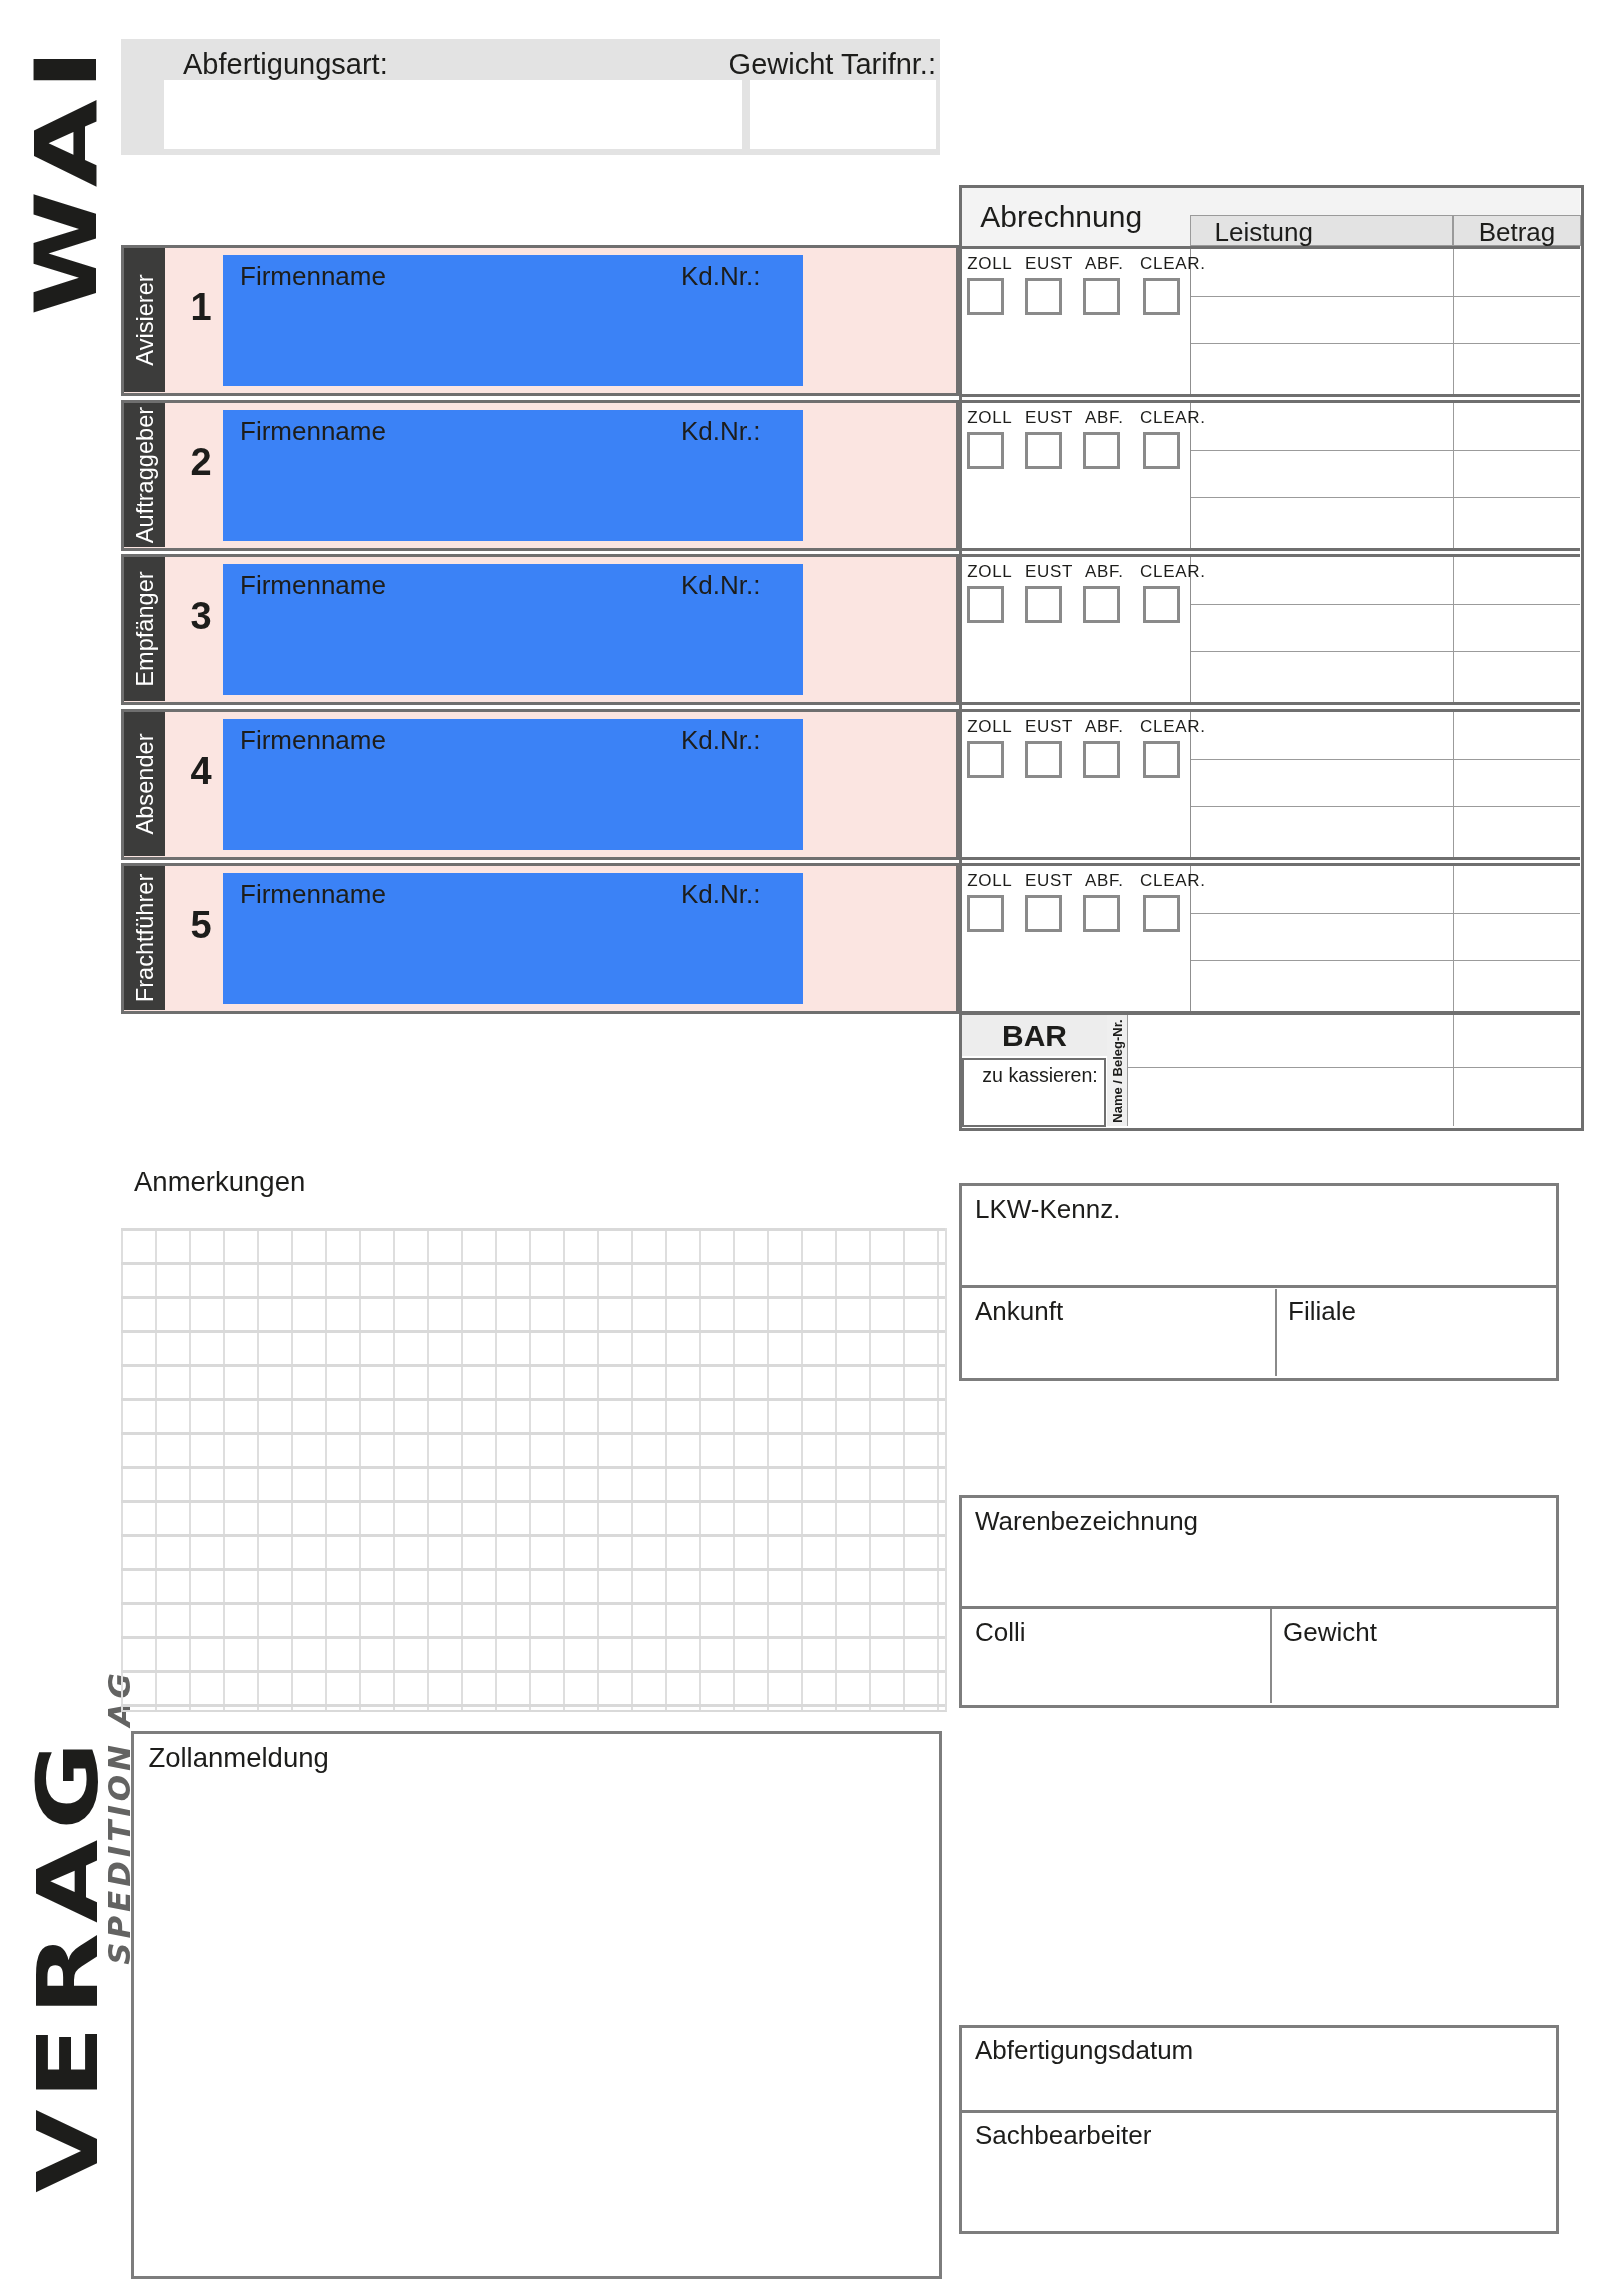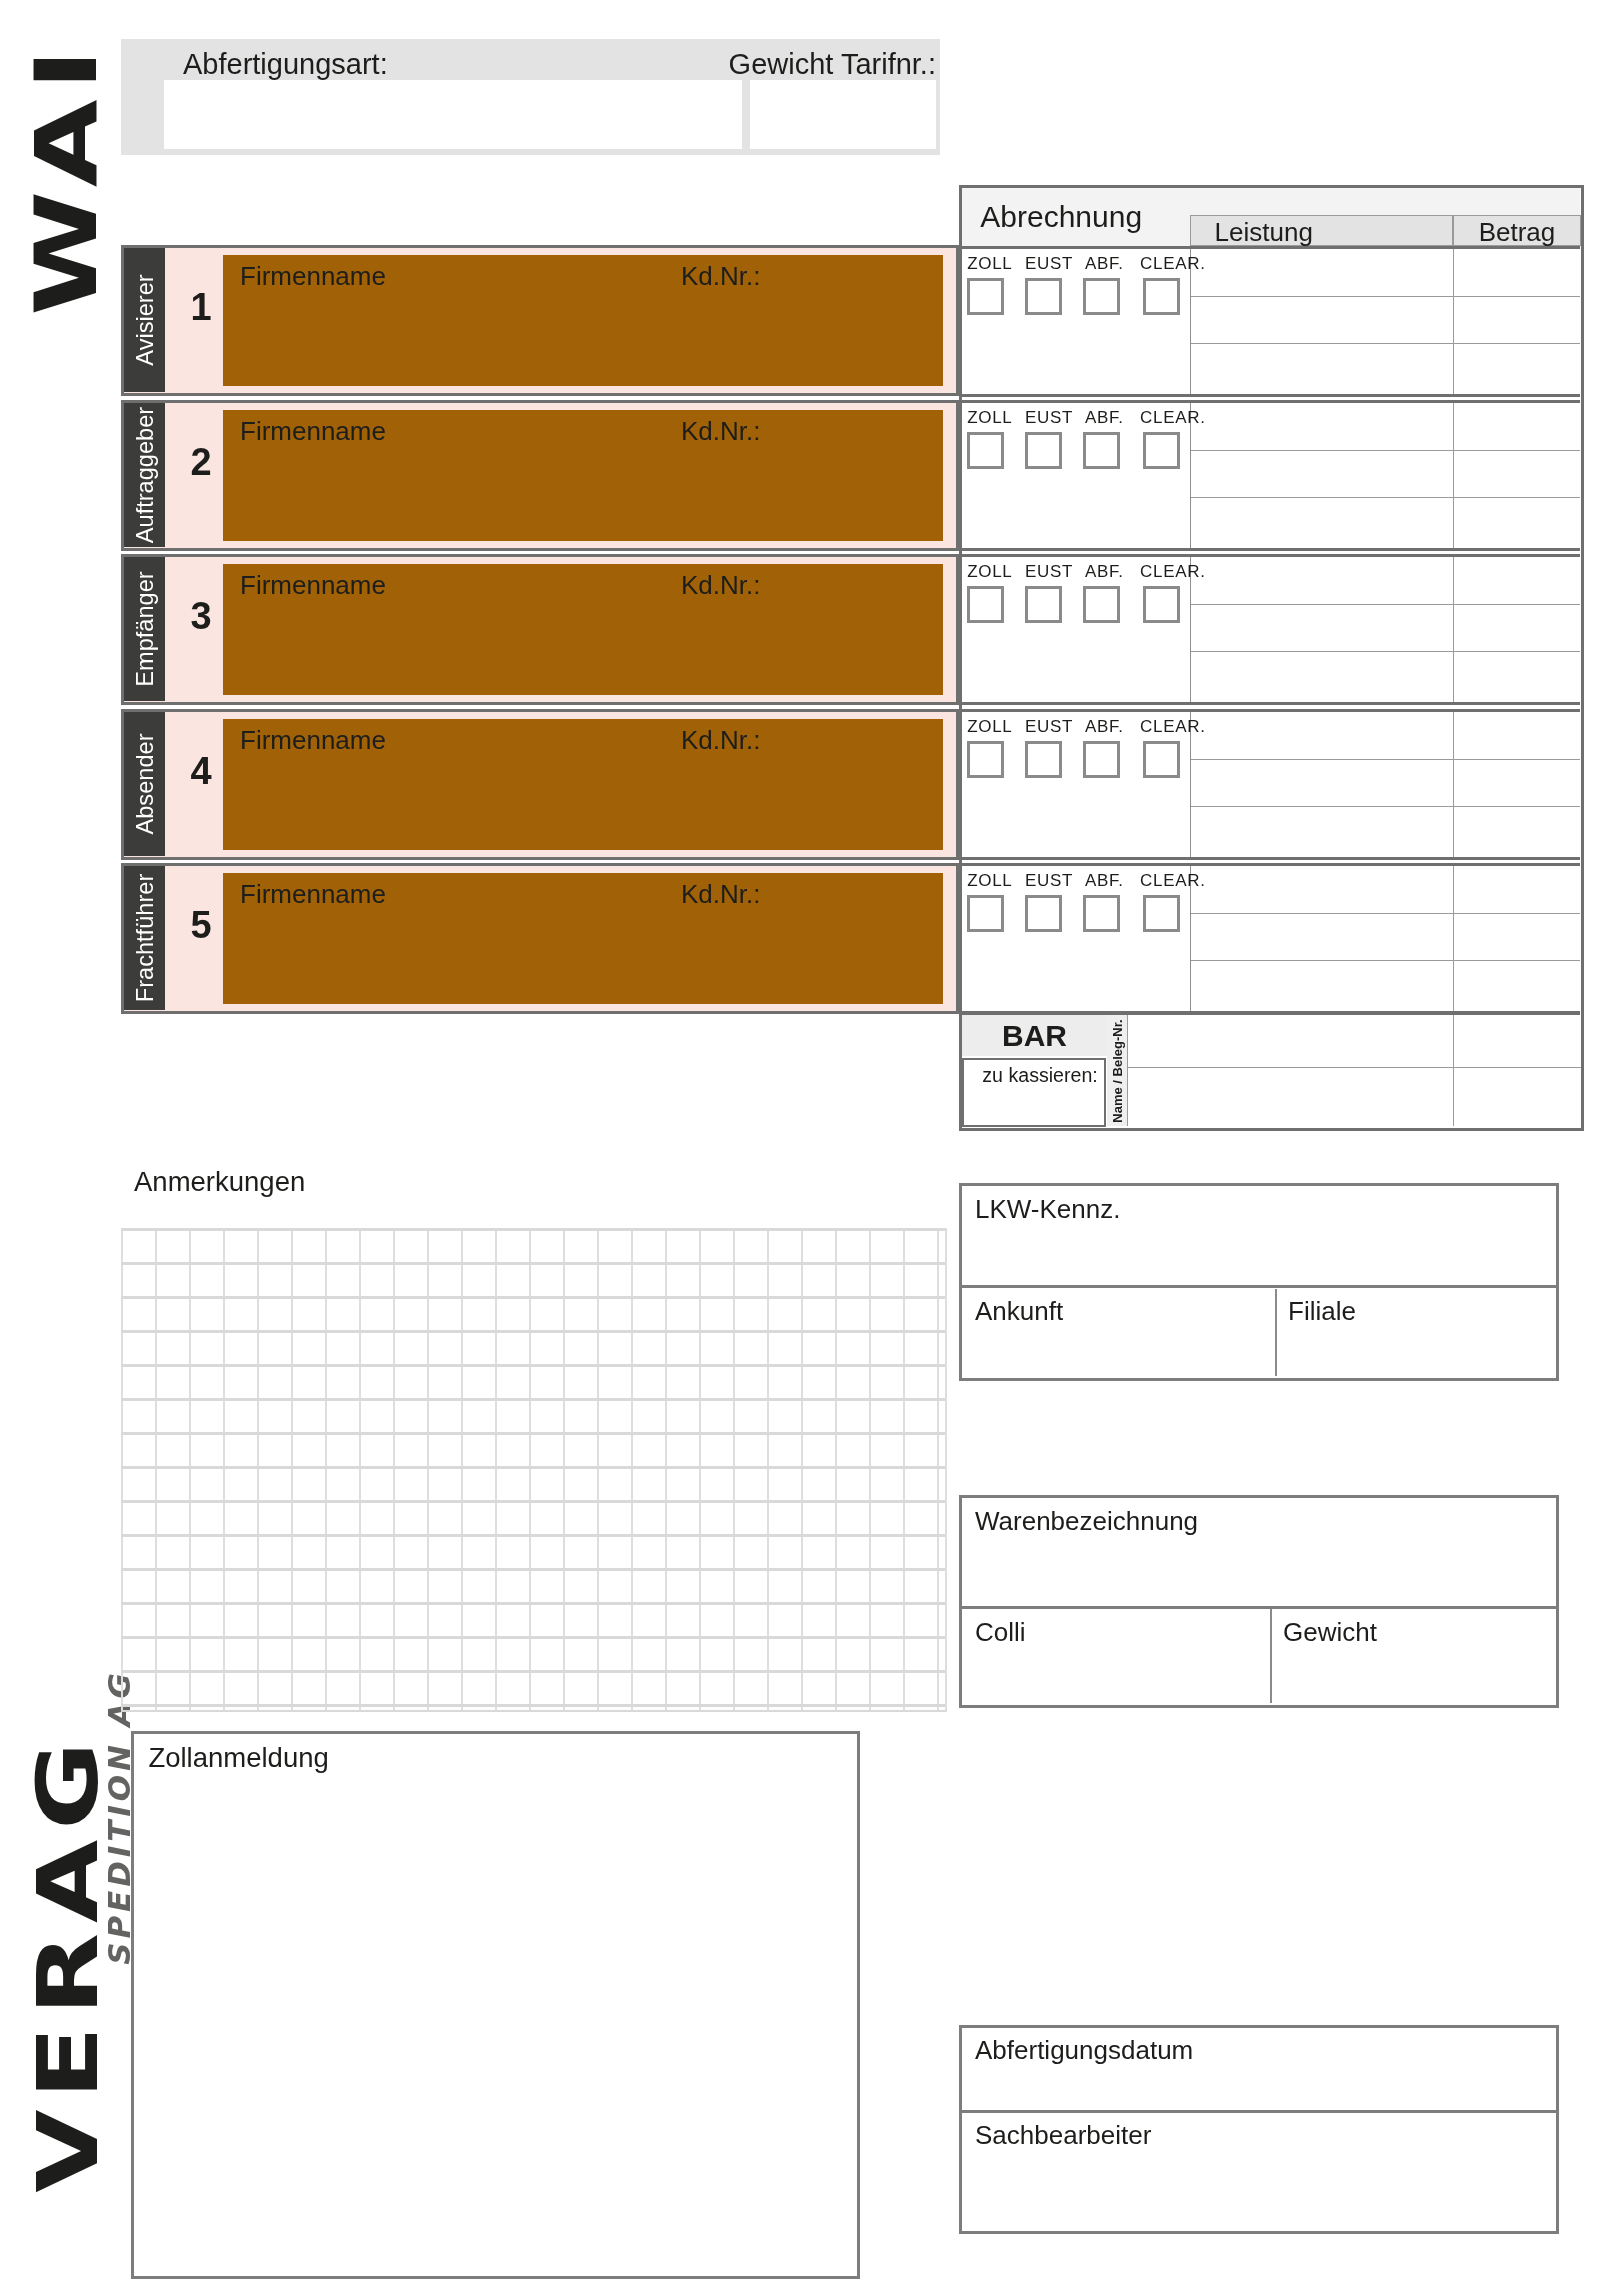--- a/index.html
+++ b/index.html
@@ -61,34 +61,34 @@
   #name-beleg-strip{left:145px;top:0;width:20px;height:111px;background:#efefef;border-right:1.3px solid #9b9b9b;}
   #name-beleg-strip .vtext{transform:translate(-50%,-50%) rotate(-90deg);font-size:13px;font-weight:700;}
   #bar-row-divider{left:166px;top:52px;width:453px;height:1.3px;background:#9b9b9b;}
   #bar-vl{left:491px;top:0;width:1.3px;height:111px;background:#9b9b9b;}
 
   
   .party-band{left:121px;width:838px;height:151px;border:3.3px solid #6f6f6f;background:#fbe5e1;box-sizing:border-box;}
   .rolebar{left:0;top:0;width:41px;height:144px;background:#3c3c3b;}
   .rolebar .vtext{transform:translate(-50%,-50%) rotate(-90deg);color:#fff;font-size:23.6px;}
   .bandnum{left:51px;top:38px;width:52px;text-align:center;font-size:38px;font-weight:700;}
-  .partybox{left:99px;top:6.5px;width:720px;height:131px;background:#a16207;}
+  .partybox{left:99px;top:6.5px;width:580px;height:131px;background:#3b82f6;}
   .flabel{left:17px;top:6.5px;font-size:26px;}
   .klabel{left:458px;top:6.5px;font-size:26px;}
 
   
   #anmerkungen-label{left:134px;top:1166px;font-size:27.5px;}
   #anmerkungen-grid{left:121px;top:1228px;width:826px;height:484px;
      background-image:
        repeating-linear-gradient(to bottom,#d9d9d9 0 2.6px,transparent 2.6px 34px),
        repeating-linear-gradient(to right,#dedede 0 2px,transparent 2px 34px);
      border-right:2px solid #dedede;border-bottom:2.6px solid #d9d9d9;box-sizing:border-box;}
 
   
-  #zoll-box{left:131px;top:1731px;width:729px;height:548px;border:3.9px solid #7d7d7d;background:#fff;box-sizing:border-box;}
+  #zoll-box{left:131px;top:1731px;width:811px;height:548px;border:3.9px solid #7d7d7d;background:#fff;box-sizing:border-box;}
   #zoll-label{left:14.4px;top:7.9px;font-size:27.5px;}
 
   
   .rbox{left:959px;width:600px;border:3.9px solid #7d7d7d;background:#fff;box-sizing:border-box;}
   #lkw-box{top:1183px;height:198px;}
   #lkw-divider{left:0;top:99px;width:100%;height:3.3px;background:#7d7d7d;}
   #lkw-vdivider{left:313px;top:103px;width:2px;height:87px;background:#8a8a8a;}
   .rlabel{font-size:26px;}
   #lkw-label{left:13px;top:7.9px;}
   #ankunft-label{left:13px;top:110px;}

